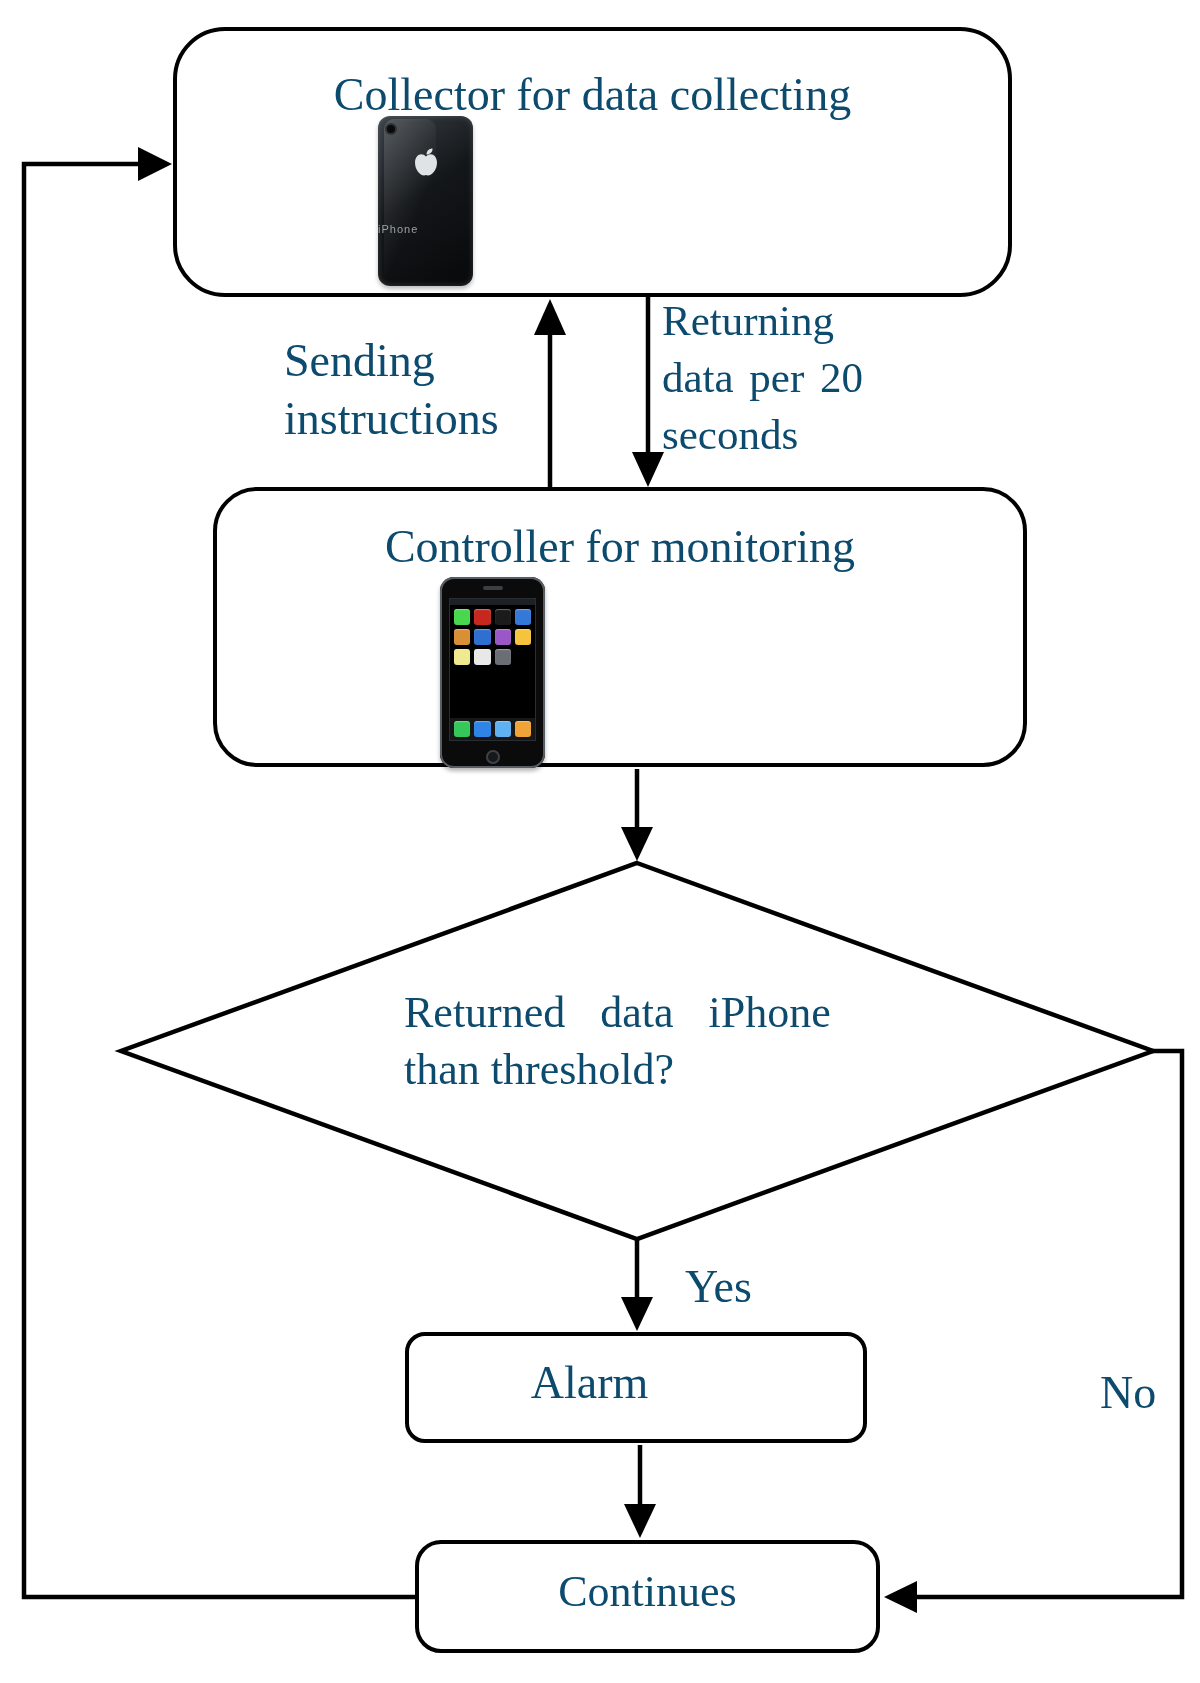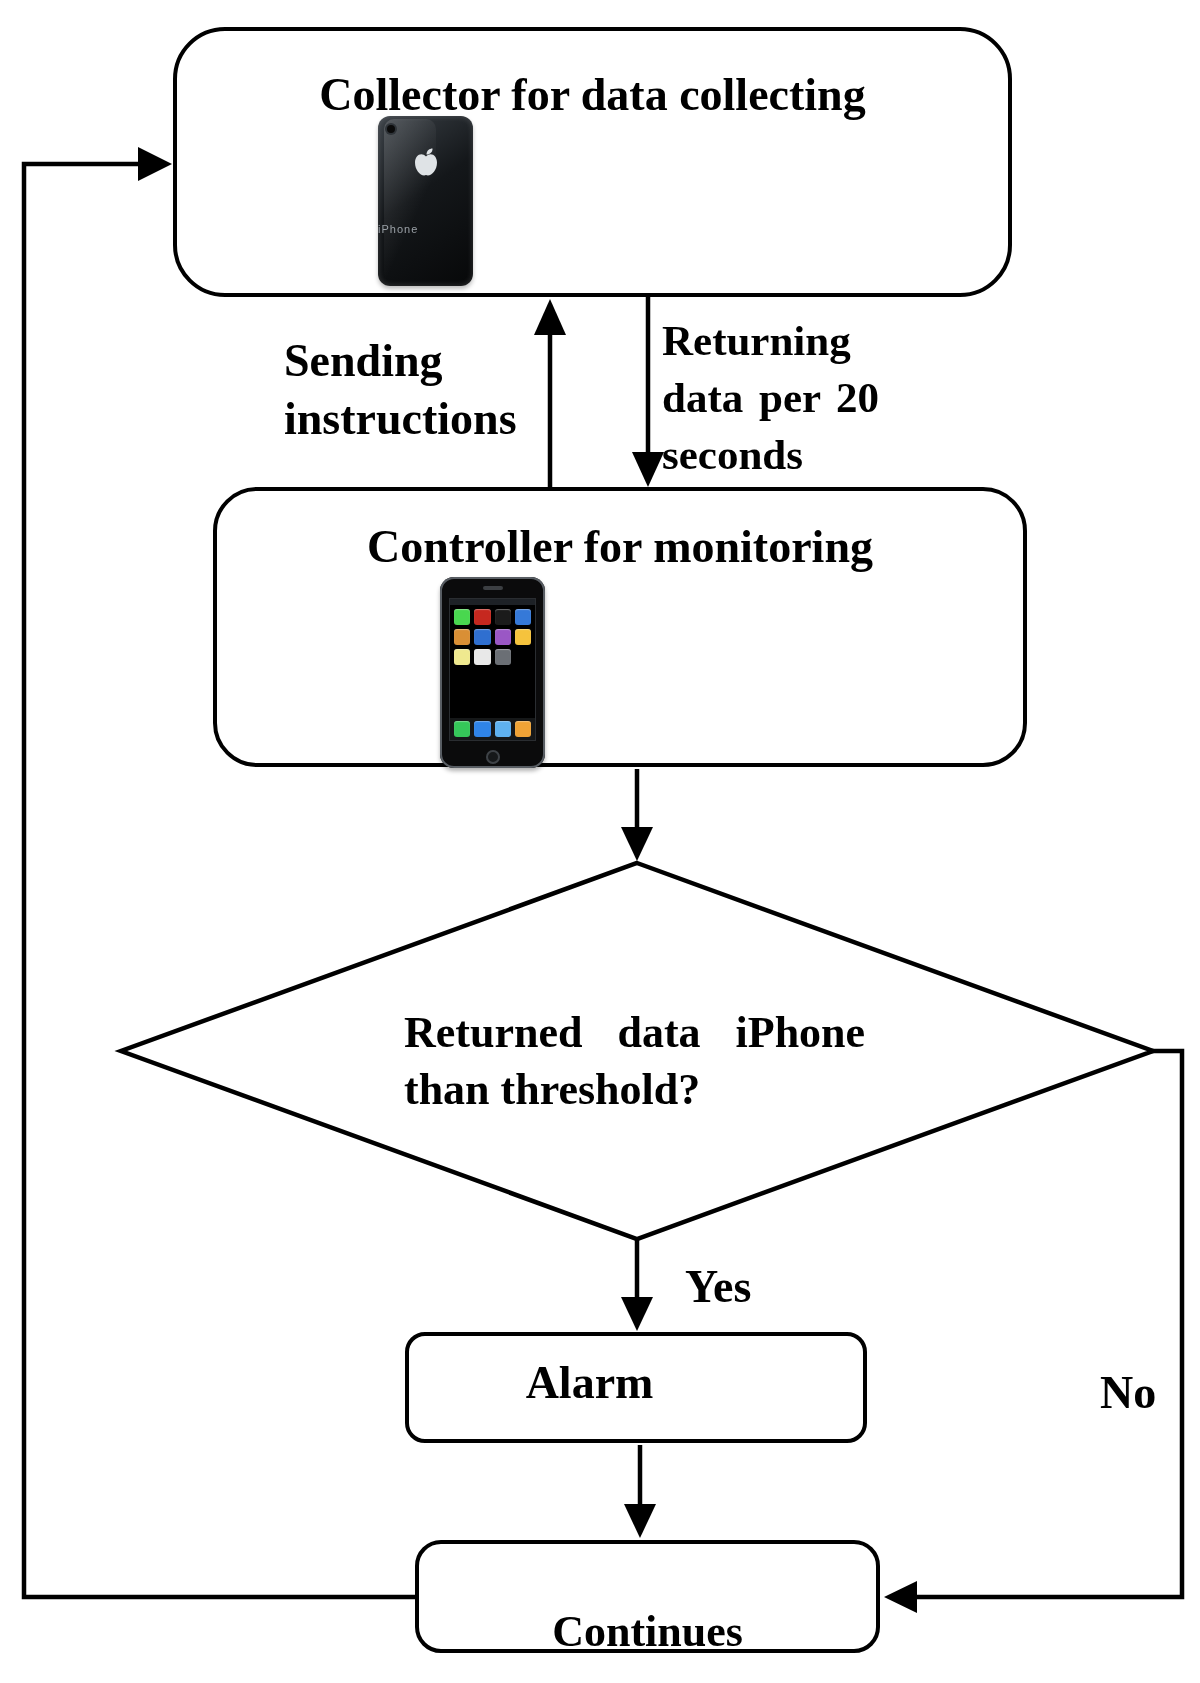--- a/index.html
+++ b/index.html
@@ -1,26 +1,26 @@
 <!DOCTYPE html>
 <html><head>
 <meta charset="utf-8">
 <style>
   html,body{margin:0;padding:0;background:#ffffff;}
   .stage{position:relative;width:1200px;height:1683px;background:#ffffff;overflow:hidden;
          font-family:"Liberation Serif","DejaVu Serif",serif;color:#141414;}
   .wires{position:absolute;left:0;top:0;width:1200px;height:1683px;z-index:1;}
   .node{position:absolute;box-sizing:border-box;border:4px solid #000;background:#fff;z-index:2;}
-  .lbl{position:absolute;z-index:4;color:#000000;white-space:nowrap;line-height:1.0;font-weight:bold;}
+  .lbl{position:absolute;z-index:4;color:#0c4a6e;white-space:nowrap;line-height:1.0;}
   .ctr{text-align:center;}
   .t46{font-size:46px;}
   .t44{font-size:44px;}
   .t43{font-size:43px;}
   .lh58{line-height:58px;}
-  .lh57{line-height:57px;margin-top:20px;}
+  .lh57{line-height:57px;}
   .ws-wide{word-spacing:24px;}
   .ws-mid{word-spacing:5px;}
 
   
   .phone-back{position:absolute;left:378px;top:116px;width:95px;height:170px;z-index:3;}
   .pb-body{position:absolute;inset:0;border-radius:12px;
            background:linear-gradient(145deg,#3a4046 0%,#14171a 45%,#070809 100%);
            box-shadow:inset 0 0 6px rgba(255,255,255,.18), 0 3px 4px rgba(0,0,0,.25);}
   .pb-gloss{position:absolute;left:6%;top:2%;width:55%;height:96%;border-radius:10px;
             background:linear-gradient(115deg,rgba(255,255,255,.16),rgba(255,255,255,0) 60%);}
@@ -87,21 +87,21 @@
   <div class="node" style="left:405px;top:1332px;width:462px;height:111px;border-radius:20px;"></div>
   <div class="node" style="left:415px;top:1540px;width:465px;height:113px;border-radius:26px;"></div>
 
   <div class="lbl ctr t46" style="left:173px;width:839px;top:72px;">Collector for data collecting</div>
   <div class="lbl ctr t46" style="left:213px;width:814px;top:524px;">Controller for monitoring</div>
   <div class="lbl t44 lh57" style="left:404px;top:984px;">
     <div class="ws-wide">Returned data iPhone</div>
     <div>than threshold?</div>
   </div>
   <div class="lbl ctr t46" style="left:405px;width:369px;top:1360px;">Alarm</div>
-  <div class="lbl ctr t44" style="left:415px;width:465px;top:1570px;margin-top:40px;">Continues</div>
+  <div class="lbl ctr t44" style="left:415px;width:465px;top:1570px;">Continues</div>
 
   <div class="lbl t46 lh58" style="left:284px;top:332px;">
     <div>Sending</div>
     <div>instructions</div>
   </div>
   <div class="lbl t43 lh57" style="left:662px;top:292px;">
     <div>Returning</div>
     <div class="ws-mid">data per 20</div>
     <div>seconds</div>
   </div>

